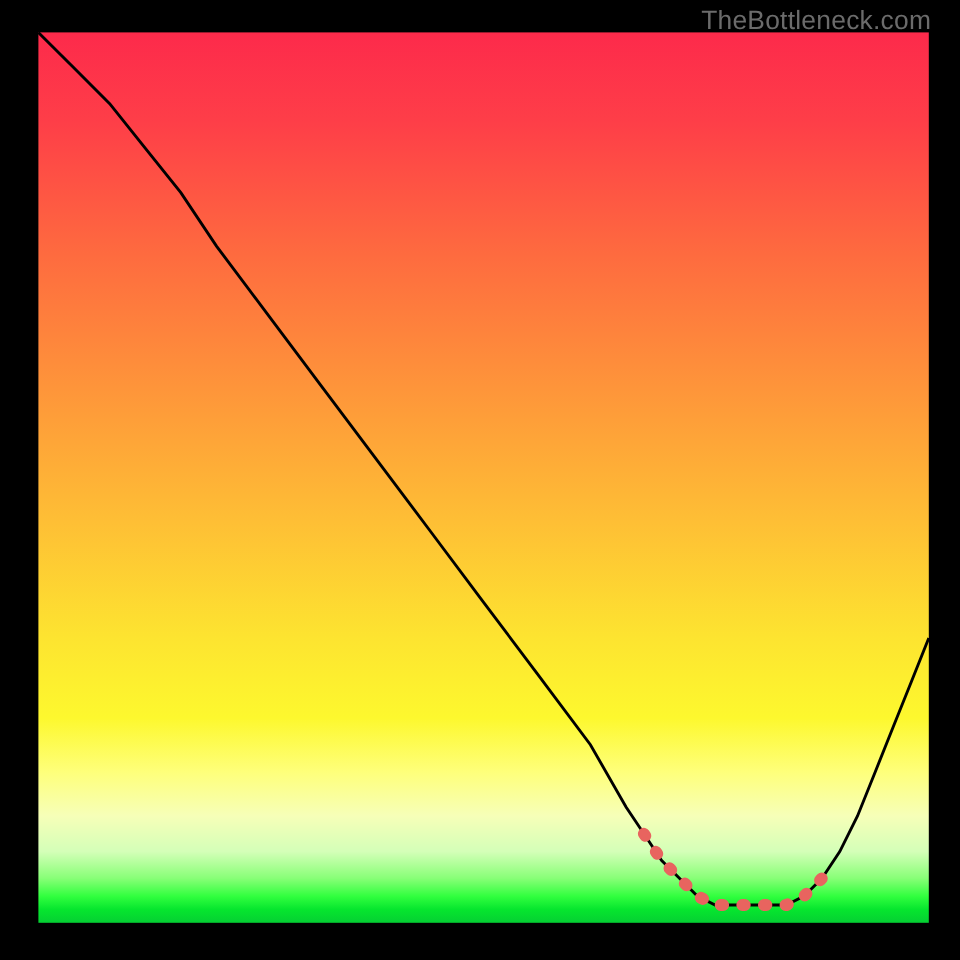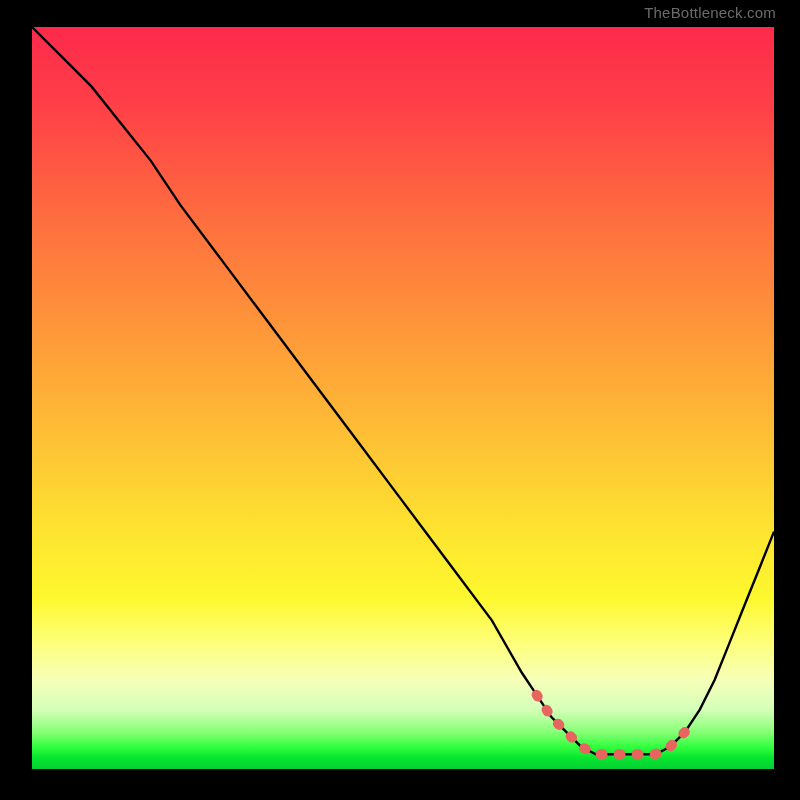--- a/index.html
+++ b/index.html
@@ -42,21 +42,21 @@
       #32ff3f 97%,
       #06e62e 98.5%,
       #05cf33 100%
     );
   }
   .watermark {
     position: absolute;
     top: 4px;
     right: 24px;
     color: #6b6b6b;
-    font-size: 15px;
+    font-size: 22px;
     letter-spacing: 0.2px;
   }
   svg.curves {
     position: absolute;
     left: 32px;
     top: 27px;
     width: 742px;
     height: 742px;
     overflow: visible;
   }

